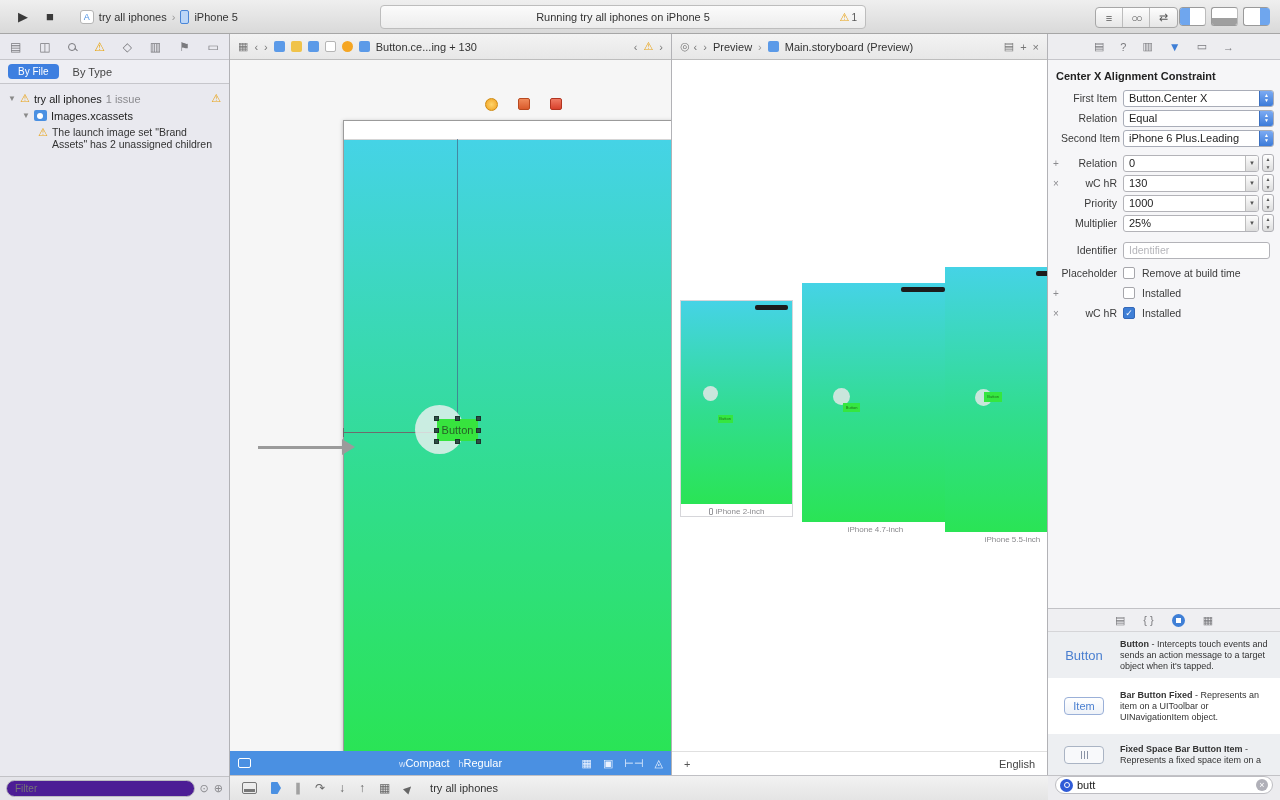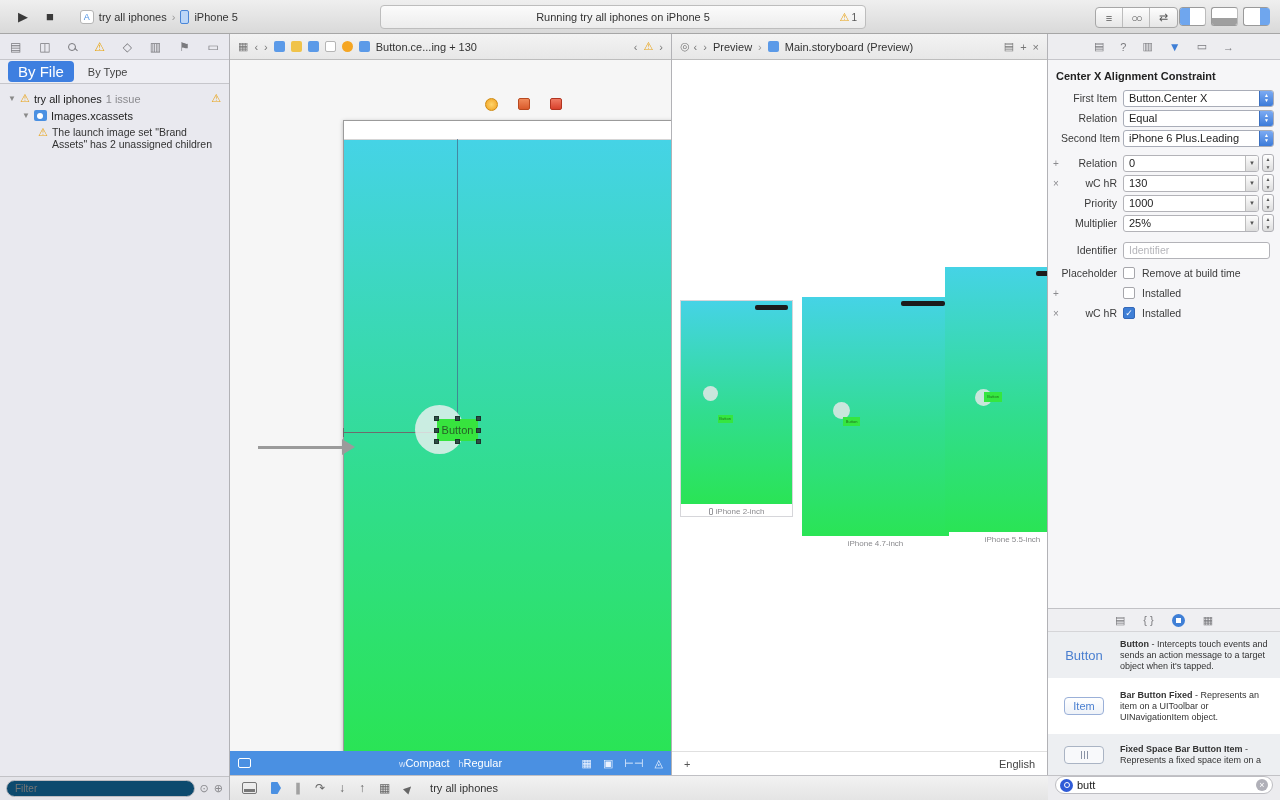--- a/index.html
+++ b/index.html
@@ -39,33 +39,33 @@
   .navigator { position:absolute; top:34px; left:0; width:230px; bottom:0;
     background:#e9e9ef; border-right:1px solid #b2b2b6; }
   .nav-iconbar { height:26px; border-bottom:1px solid #c6c6cb; display:flex; align-items:center;
     justify-content:space-between; padding:0 10px; color:#7a7a7e; font-size:12px; }
   .nav-iconbar .sel { color:#e8a000; }
   .mag { position:relative; width:8px; height:8px; border:1.3px solid #7a7a7e; border-radius:50%; display:inline-block; }
   .mag::after { content:""; position:absolute; width:4px; height:1.3px; background:#7a7a7e;
     transform:rotate(45deg); right:-3px; bottom:-1px; }
   .nav-tabs { height:24px; display:flex; align-items:center; gap:8px; padding:0 8px;
     border-bottom:1px solid #c6c6cb; background:#eeeef3; }
-  .pill-sel { background:#3e7fe0; color:#fff; border-radius:4px; padding:2px 10px; font-size:15px; }
+  .pill-sel { background:#3e7fe0; color:#fff; border-radius:4px; padding:2px 10px; font-size:10px; }
   .pill-plain { color:#444; padding:2px 6px; font-size:11px; }
   .tree { padding:6px 4px 0 4px; }
   .trow { display:flex; align-items:center; gap:4px; min-height:17px; padding:1px 4px; }
   .disc { color:#8a8a8a; font-size:8px; width:8px; }
   .warn-ico { color:#e8a317; font-size:11px; }
   .asset-ico { width:13px; height:11px; background:#4a90e2; border-radius:2px; position:relative; }
   .asset-ico::after { content:""; position:absolute; left:3px; top:2.5px; width:6px; height:6px;
     border-radius:50%; background:#fff; }
   .issue-msg { display:flex; gap:4px; padding:2px 6px 0 34px; font-size:10.5px; color:#333; line-height:12px; }
   .nav-filterbar { position:absolute; bottom:0; left:0; right:0; height:24px; border-top:1px solid #c2c2c6;
     background:#e4e4e9; display:flex; align-items:center; padding:0 6px; gap:5px; }
-  .filter-field { flex:1; height:17px; border:1px solid #bdbdc2; border-radius:9px; background:#0c4a6e;
+  .filter-field { flex:1; height:17px; border:1px solid #bdbdc2; border-radius:9px; background:#4c1d95;
     font-size:10px; color:#999; padding:0 8px; outline:none; font-family:"Liberation Sans",sans-serif; }
   .circ-btn { color:#8a8a8e; font-size:11px; }
 
   
   .editor { position:absolute; top:34px; left:230px; width:442px; bottom:25px;
     display:flex; flex-direction:column; border-right:1px solid #b2b2b6; background:#f5f5f5; }
   .jumpbar { height:26px; background:linear-gradient(#f3f3f3,#e7e7e7); border-bottom:1px solid #bdbdbd;
     display:flex; align-items:center; gap:6px; padding:0 8px; font-size:11px; color:#333; flex:0 0 auto; }
   .jb-ico { color:#777; font-size:11px; }
   .mini { width:11px; height:11px; border-radius:2px; display:inline-block; }
@@ -364,21 +364,21 @@
         <div class="pbtn" style="left:33%; top:56%; width:15px; height:8px;">
           <span>Button</span>
         </div>
       </div>
       <div class="plabel">
         <span class="ph"></span>
         <span>iPhone 2-inch</span>
       </div>
     </div>
 
-    <div class="phone" style="left:130px; top:237px; width:147px;">
+    <div class="phone" style="left:130px; top:223px; width:147px;">
       <div class="screen" style="height:239px;">
         <div class="ppill"></div>
         <div class="pcircle" style="left:21%; top:44%; width:17px; height:17px;"></div>
         <div class="pbtn" style="left:28%; top:50%; width:17px; height:9px;">
           <span>Button</span>
         </div>
       </div>
       <div class="plabel">
         <span>iPhone 4.7-inch</span>
       </div>

